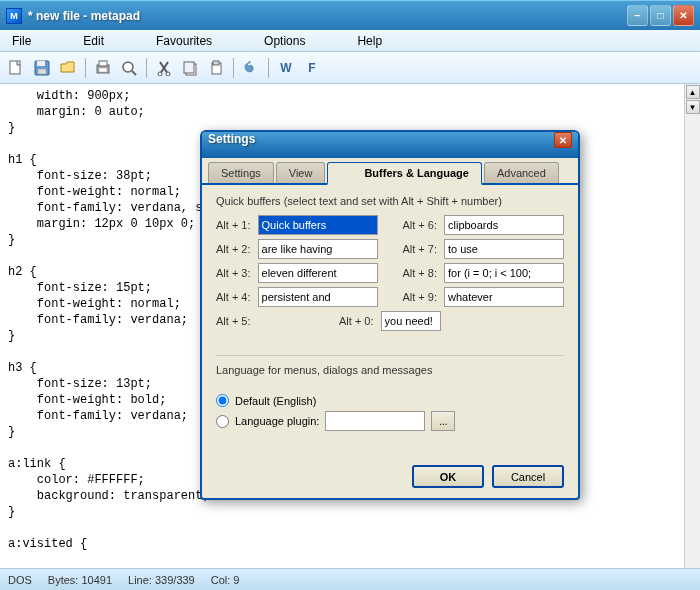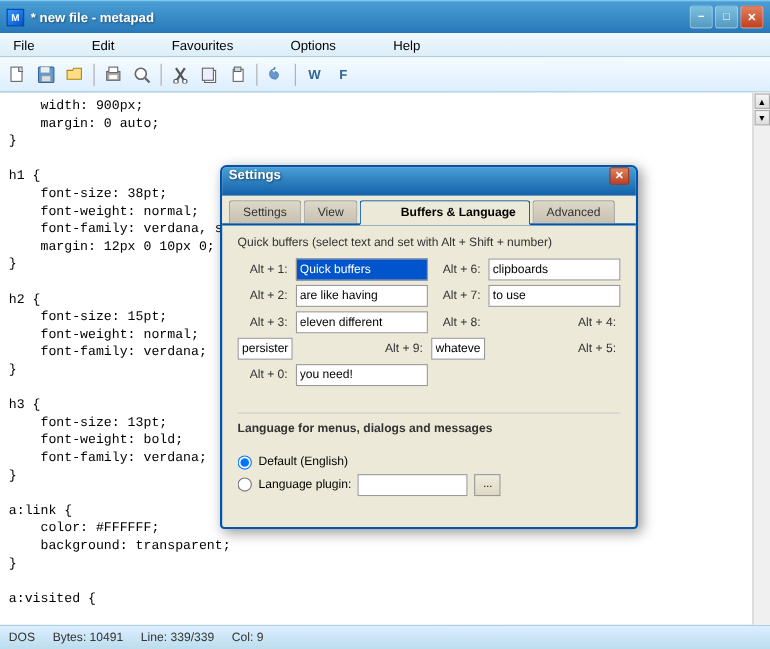--- a/index.html
+++ b/index.html
@@ -257,21 +257,20 @@
     
     .lang-section {
       border-top: 1px solid #ccc;
       padding-top: 8px;
       margin-bottom: 10px;
     }
     .lang-label {
       font-size: 11px;
       color: #333;
       margin-bottom: 18px;
-      font-weight: bold;
     }
     .radio-row {
       display: flex;
       align-items: center;
       gap: 6px;
       margin-bottom: 4px;
       font-size: 11px;
     }
     .radio-row input[type=radio] { cursor: pointer; }
     .lang-plugin-row {
@@ -479,20 +478,21 @@
           <input class="buf-input" type="text" value="clipboards" style="">
 
           <span class="buf-label">Alt + 2:</span>
           <input class="buf-input" type="text" value="are like having" style="">
           <span class="buf-label">Alt + 7:</span>
           <input class="buf-input" type="text" value="to use" style="">
 
           <span class="buf-label">Alt + 3:</span>
           <input class="buf-input" type="text" value="eleven different" style="">
           <span class="buf-label">Alt + 8:</span>
+          <input class="buf-input" type="text" value="for (i = 0; i &lt; 100;" style="">
 
           <span class="buf-label">Alt + 4:</span>
           <input class="buf-input" type="text" value="persistent and" style="">
           <span class="buf-label">Alt + 9:</span>
           <input class="buf-input" type="text" value="whatever" style="">
 
           <span class="buf-label">Alt + 5:</span>
           <span class="buf-label">Alt + 0:</span>
           <input class="buf-input" type="text" value="you need!" style="">
         </div>
@@ -505,15 +505,19 @@
           </div>
           <div class="lang-plugin-row">
             <input type="radio" name="language" id="lang-plugin" style="">
             <label for="lang-plugin">Language plugin:</label>
             <input class="lang-plugin-input" type="text" style="">
             <button class="browse-btn">...</button>
           </div>
         </div>
       </div>
 
+      <div class="dialog-buttons">
+        <button class="dlg-btn ok">OK</button>
+        <button class="dlg-btn">Cancel</button>
+      </div>
     </div>
   </div>
 </div>
 
 </body></html>

